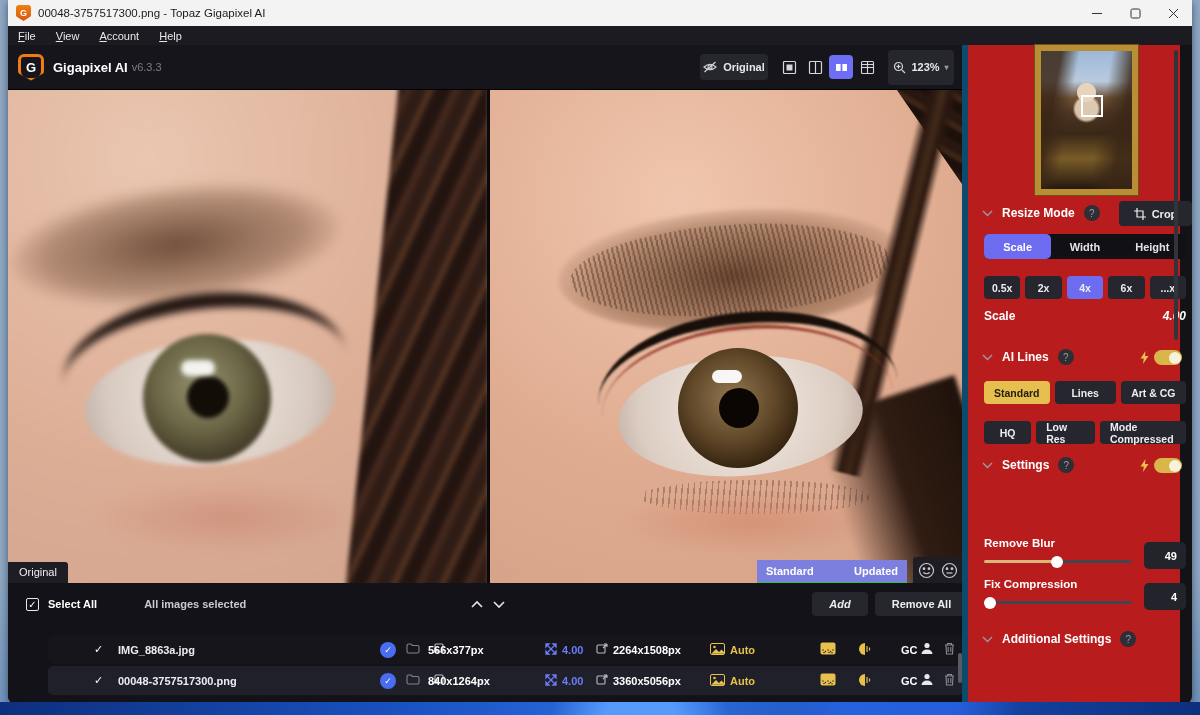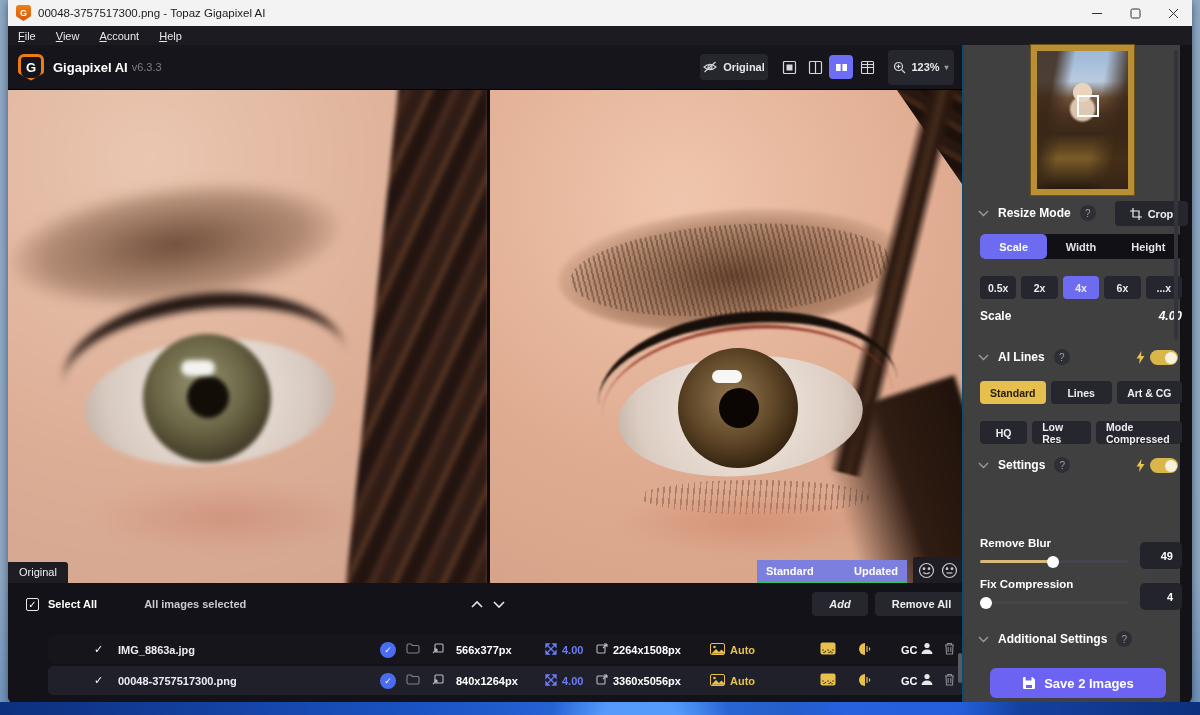--- a/index.html
+++ b/index.html
@@ -124,36 +124,36 @@
   .file-row { position:absolute; left:40px; width:916px; height:29px; border-radius:5px;
     display:flex; align-items:center; color:#e8e8ea; font-size:11px; }
   .row-0 { top:52px; background:#15151b; }
   .row-1 { top:83px; background:#20202a; }
   .fr-check { color:#fff; font-size:11px; margin-left:46px; width:12px; }
   .fr-name { margin-left:12px; font-weight:bold; color:#ececf0; }
   .fr-status { position:absolute; left:332px; width:16px; height:16px; border-radius:50%; background:#4a6cf0;
     color:#fff; font-size:9px; display:flex; align-items:center; justify-content:center; }
   .fr-folder { position:absolute; left:358px; color:#82828c; }
   .fr-insz-ic { position:absolute; left:384px; color:#b9b9c2; }
-  .fr-insz { position:absolute; left:408px; font-weight:bold; color:#fff; }
+  .fr-insz { position:absolute; left:380px; font-weight:bold; color:#fff; }
   .fr-scale-ic { position:absolute; left:497px; color:#6b7cf5; }
   .fr-scale { position:absolute; left:514px; font-weight:bold; color:#6b7cf5; }
   .fr-outsz-ic { position:absolute; left:548px; color:#b9b9c2; }
   .fr-outsz { position:absolute; left:565px; font-weight:bold; color:#fff; }
   .fr-auto-ic { position:absolute; left:662px; color:#e8c04c; }
   .fr-auto { position:absolute; left:682px; font-weight:bold; color:#e8c04c; }
   .fr-grain { position:absolute; left:772px; color:#e8c04c; }
   .fr-contrast { position:absolute; left:810px; color:#e8c04c; }
   .fr-gc { position:absolute; left:853px; font-weight:bold; color:#fff; }
   .fr-person { position:absolute; left:872px; color:#e8e8ea; }
   .fr-trash { position:absolute; left:896px; color:#8a8a92; }
   .q-scroll { position:absolute; left:950px; top:70px; width:4px; height:30px; background:#5a5a64; border-radius:2px; }
 
   
-  .sidebar { position:absolute; left:954px; top:45px; width:218px; height:659px; background:#404040; border-left:2px solid #0c4a6e; }
+  .sidebar { position:absolute; left:954px; top:45px; width:218px; height:659px; background:#b91c1c; border-left:6px solid #0c4a6e; }
   .thumb { position:absolute; left:67px; top:0; width:103px; height:150px;
     border:6px solid #b98f35; outline:1px solid #6e5318;
     background:
       radial-gradient(circle at 50% 30%, #e9d3bb 9px, transparent 10px),
       radial-gradient(circle at 50% 42%, rgba(233,211,187,.9) 11px, transparent 14px),
       linear-gradient(180deg,#9db8d8 0%,#b9cade 22%, #6e5138 34%, #4b3322 46%, #3a2817 60%, #7a5c28 78%, #24180e 100%); }
   .thumb-inner { position:absolute; inset:0; background:
       linear-gradient(100deg, rgba(58,38,22,.85) 18%, transparent 34%, transparent 62%, rgba(58,38,22,.85) 82%); }
   .thumb-sel { position:absolute; left:40px; top:44px; width:22px; height:22px; border:2px solid #fff; background:rgba(255,255,255,.08); }
 
@@ -626,26 +626,18 @@
     </div>
 
     <div class="sect-head" style="top:586px;">
       <svg class="chev-ic" width="11" height="7" viewBox="0 0 11 7" fill="none" stroke="currentColor" stroke-width="1.4">
           <polyline points="1,1 5.5,5.5 10,1"></polyline>
         </svg>
       <span class="sect-title">Additional Settings</span>
       <span class="help">?</span>
     </div>
 
-    <div class="save-btn">
-      <svg width="14" height="14" viewBox="0 0 14 14" fill="#fff">
-          <path d="M1 2 Q1 1 2 1 L10.5 1 L13 3.5 L13 12 Q13 13 12 13 L2 13 Q1 13 1 12 Z M3.5 1 L3.5 4.5 L9.5 4.5 L9.5 1 M3 13 L3 8 L11 8 L11 13" fill="#fff"></path>
-          <rect x="4" y="9" width="6" height="3" fill="#6c63f2"></rect>
-          <rect x="7.2" y="1.5" width="1.6" height="2.4" fill="#6c63f2"></rect>
-        </svg>
-      <span>Save 2 Images</span>
-    </div>
     <div class="sb-scroll"></div>
   </div>
 
 </div>
 
 <div class="desktop-bottom"></div>
 
 </body></html>

